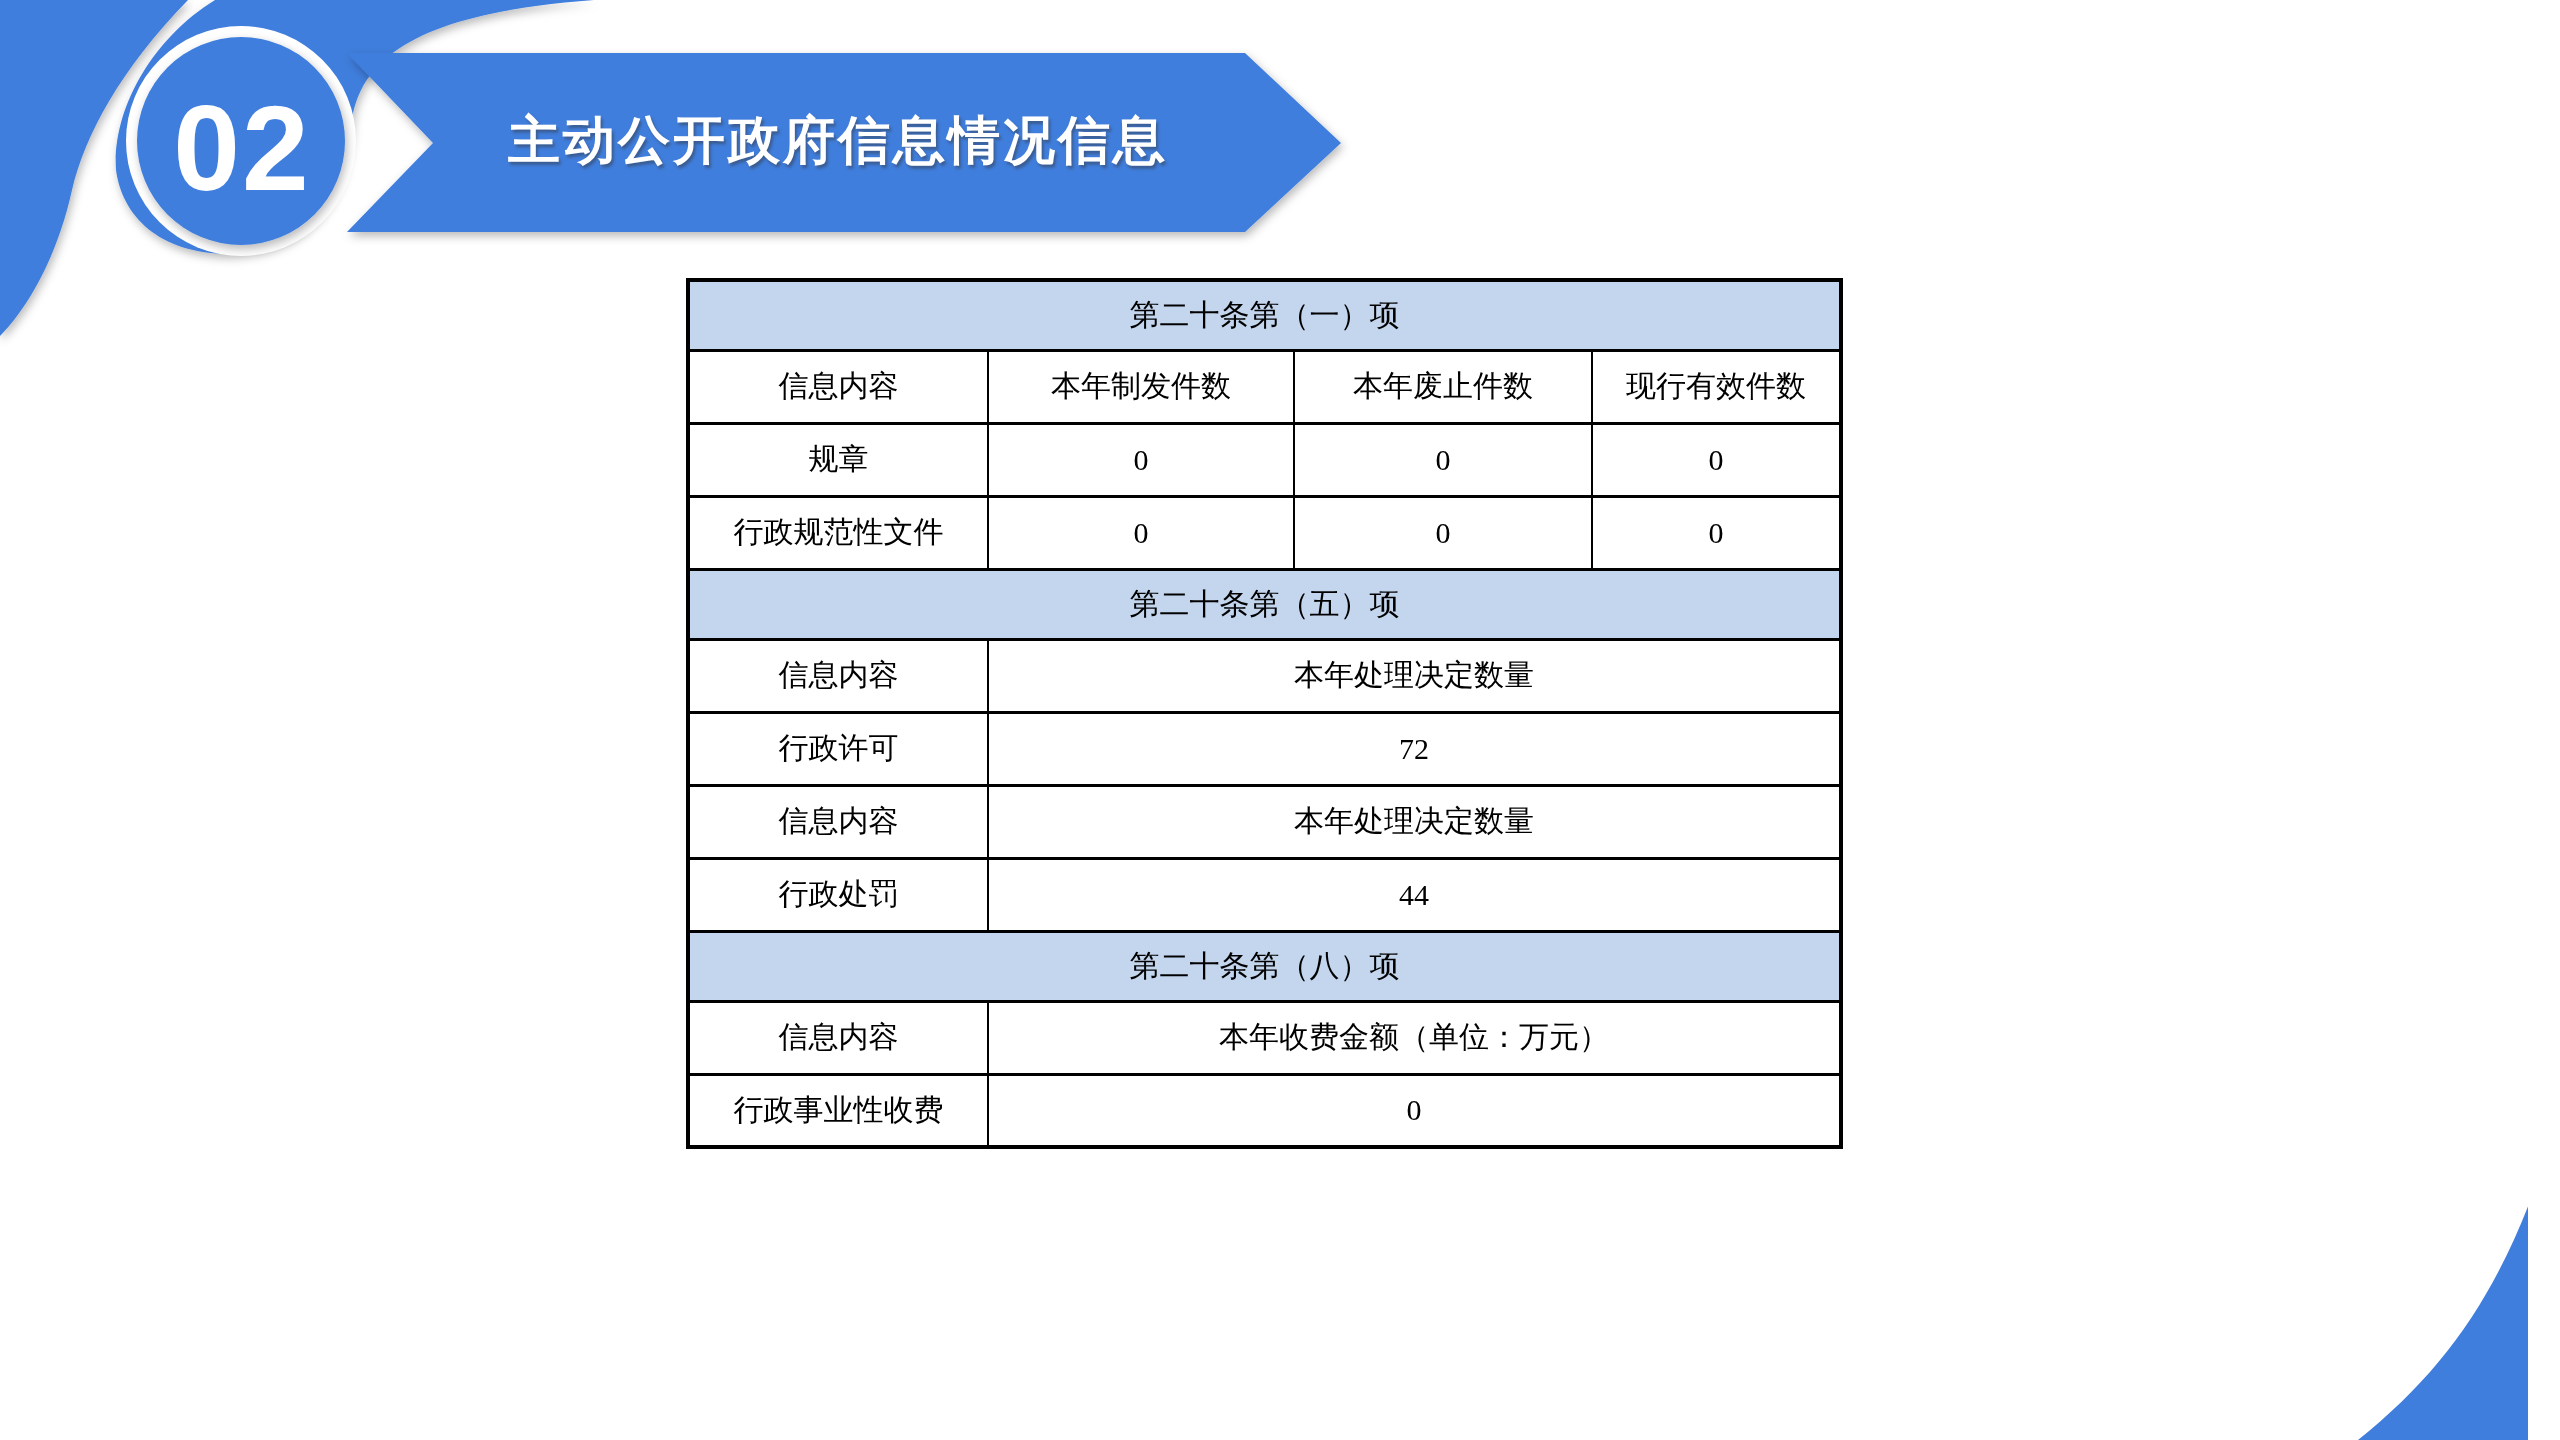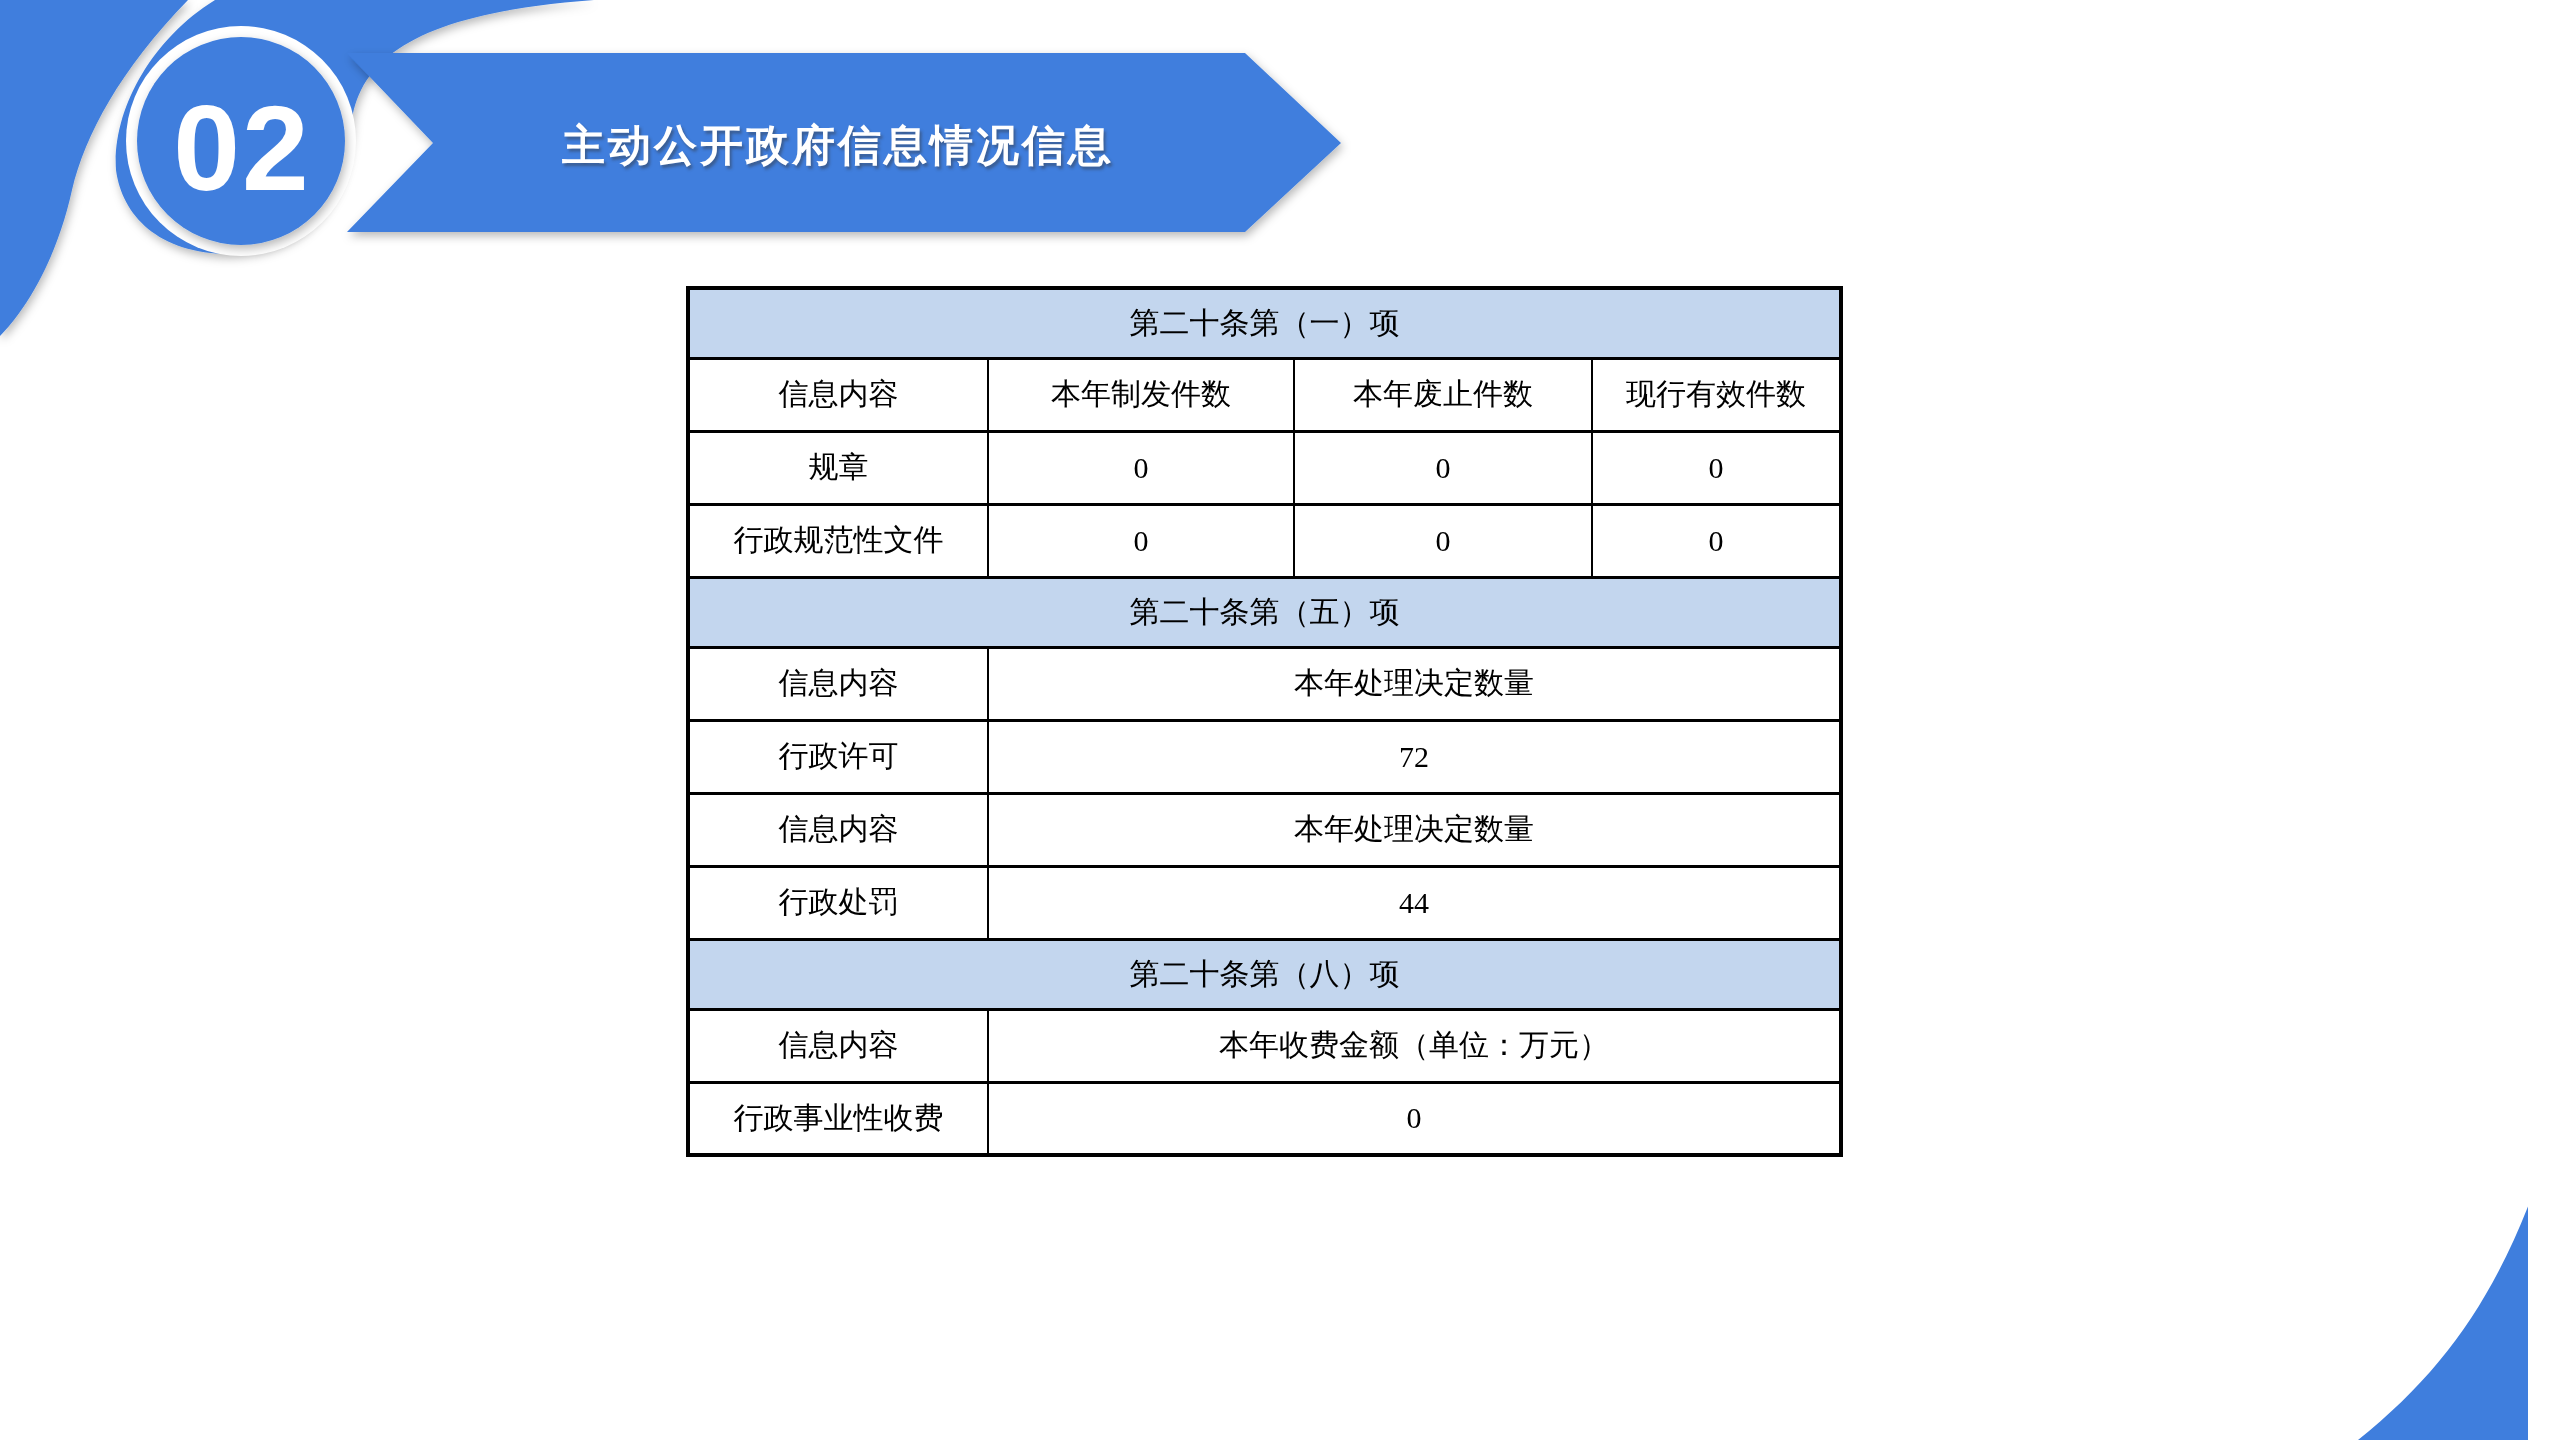--- a/index.html
+++ b/index.html
@@ -12,27 +12,27 @@
   }
   #decor{position:absolute;left:0;top:0;width:2560px;height:1440px;}
   .badge-number{
     position:absolute;left:131px;top:78px;width:222px;height:140px;
     color:#ffffff;font-size:120px;font-weight:bold;line-height:140px;
     text-align:center;letter-spacing:2px;
     font-family:"Liberation Sans", sans-serif;
   }
   .banner-title{
     position:absolute;left:432px;top:107px;width:812px;height:76px;
-    color:#ffffff;font-size:43px;font-weight:bold;line-height:76px;
+    color:#ffffff;font-size:52px;font-weight:bold;line-height:76px;
     text-align:center;letter-spacing:3px;white-space:nowrap;
     text-shadow:2px 3px 3px rgba(50,50,50,0.45);
-    font-family:Liberation Sans, sans-serif;
+    font-family:Liberation Mono, monospace;
   }
   table.report{
-    position:absolute;left:686px;top:286px;
+    position:absolute;left:686px;top:278px;
     width:1153px;
     border-collapse:collapse;table-layout:fixed;
     font-family:"Liberation Serif","DejaVu Serif",serif;
     color:#000000;
     background:#ffffff;
   }
   table.report td{
     border:3px solid #000000;
     border-left-width:2px;border-right-width:2px;
     text-align:center;vertical-align:middle;

